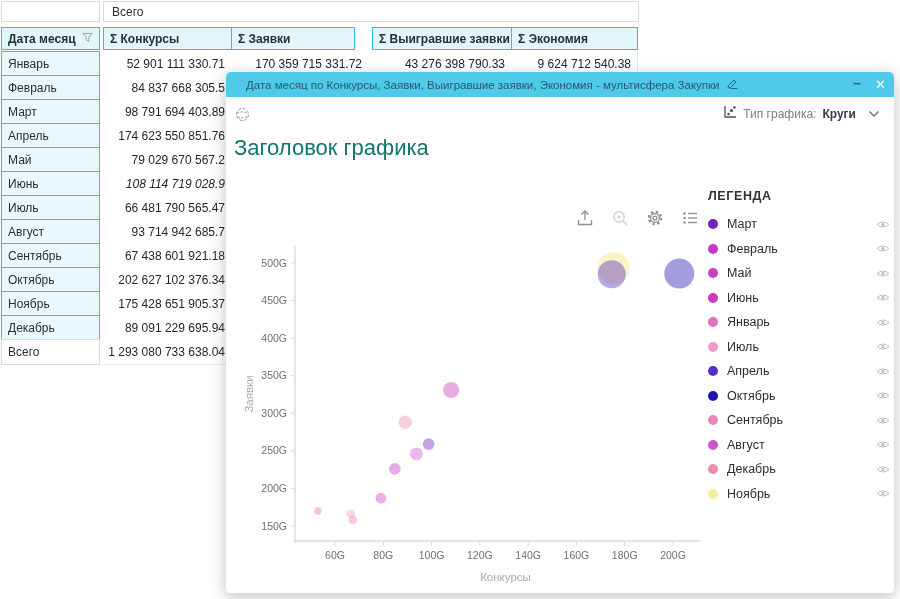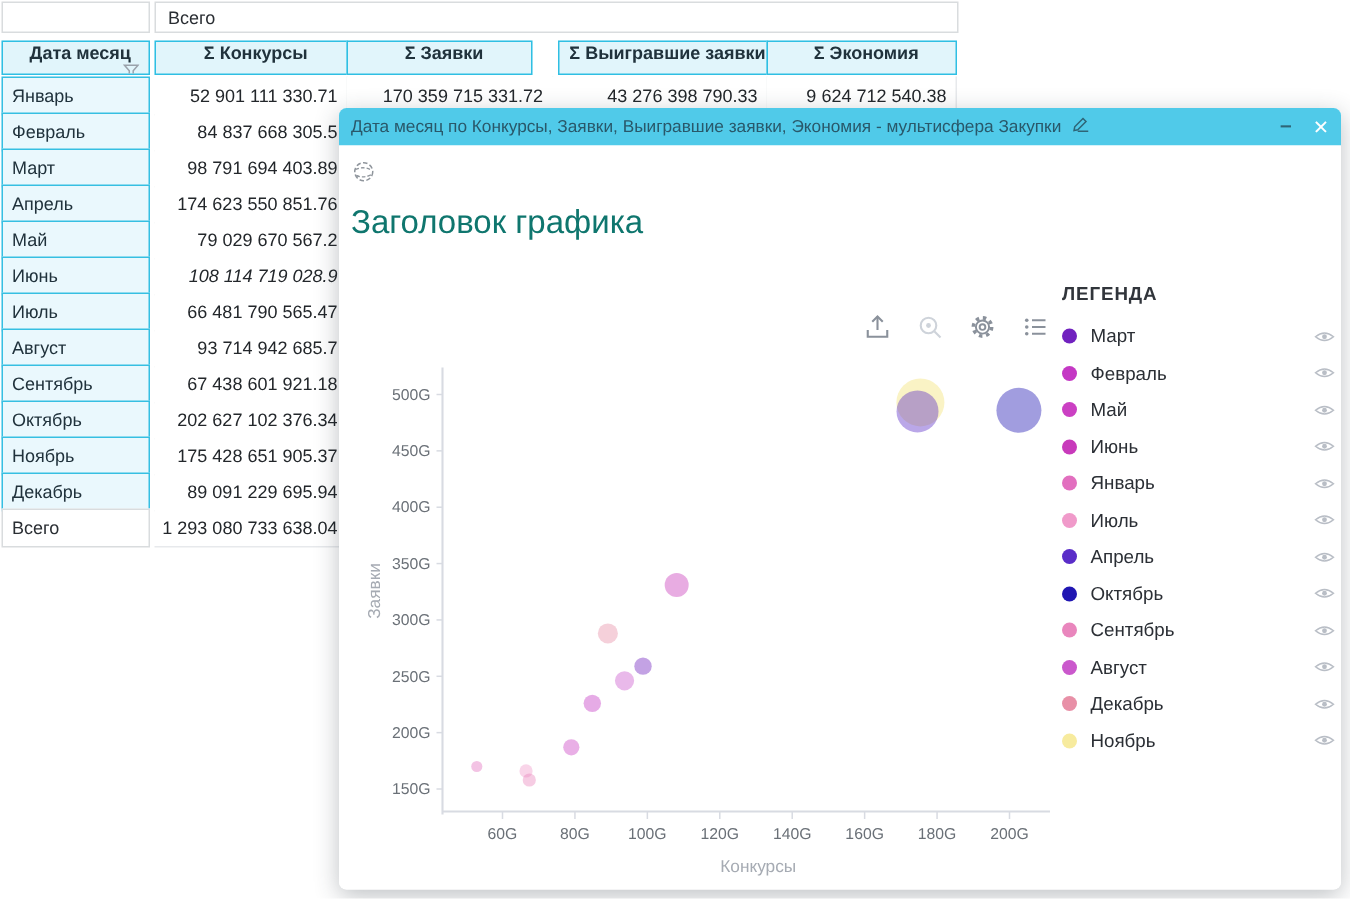--- a/index.html
+++ b/index.html
@@ -6,33 +6,33 @@
   body{width:900px;height:599px;position:relative;overflow:hidden;
        font-family:"Liberation Sans","DejaVu Sans",sans-serif;
        -webkit-font-smoothing:antialiased;}
   .abs{position:absolute;}
   
   .cell{position:absolute;box-sizing:border-box;font-size:12px;color:#2a2e33;
         display:flex;align-items:center;overflow:hidden;white-space:nowrap;}
   .corner{border:1px solid #d9dcde;background:#fff;}
   .totalbar{border:1px solid #d9dcde;background:#fff;padding-left:8px;}
   .hcell{background:#e1f5fb;border:1px solid #2fbfe3;color:#20323c;font-weight:600;
-         padding-left:6px;flex-direction:column;}
+         padding-left:6px;}
   .mcell{background:#eaf8fd;border:1px solid #36bfe2;color:#20323c;padding-left:6px;}
   .mcell.totalrow{background:#fff;border:1px solid #d9dcde;color:#2a2e33;}
   .ncell{background:#fff;border-right:1px solid #e7e9ec;border-bottom:1px solid #e7e9ec;
          justify-content:flex-end;padding-right:6px;color:#23272b;}
   .funnel{margin-left:auto;margin-right:6px;flex:0 0 auto;}
   
   .dialog{left:226px;top:72px;width:668px;height:521px;background:#fff;
           border-radius:5px;box-shadow:0 4px 16px rgba(40,50,60,.30);z-index:5;}
   .titlebar{position:absolute;left:0;top:0;right:0;height:25px;background:#50cae9;
             border-radius:5px 5px 0 0;display:flex;align-items:center;padding:0 8px;
             box-sizing:border-box;}
-  .titlebar .ttl{font-size:11.5px;color:#29586a;white-space:nowrap;overflow:hidden;}
+  .titlebar .ttl{font-size:11.5px;color:#29586a;white-space:nowrap;overflow:hidden;margin-left:12px;}
   .titlebar .pencil{margin-left:6px;flex:0 0 auto;}
   .winbtn{margin-left:14px;cursor:default;line-height:1;flex:0 0 auto;}
   .minbtn{color:#2e6577;font-size:14px;font-weight:700;margin-left:auto;transform:translateY(-2px);}
   .closebtn{color:#ffffff;font-size:13px;}
   .dbody{position:absolute;left:0;top:25px;right:0;bottom:0;background:#fff;
          border-radius:0 0 5px 5px;}
   .chart-title{position:absolute;left:8px;top:38px;font-size:22px;color:#0f766e;}
   .type-ctl{position:absolute;right:14px;top:8px;display:flex;align-items:center;
             gap:6px;font-size:12px;color:#78808a;}
   .type-ctl b{color:#353c46;font-weight:600;}
@@ -149,20 +149,37 @@
 
   <div class="dbody">
     <span class="abs" style="left:9px;top:10px;">
       <svg width="15" height="15" viewBox="0 0 15 15">
         <circle cx="7.5" cy="7.5" r="6" fill="none" stroke="#8f959c" stroke-width="1" stroke-dasharray="3 1.6"></circle>
         <path d="M2 6 Q7.5 3.5 13 6.5" fill="none" stroke="#8f959c" stroke-width="0.9" stroke-dasharray="2.4 1.4"></path>
         <path d="M2.5 10 Q7.5 12 12.5 9.5" fill="none" stroke="#8f959c" stroke-width="0.9" stroke-dasharray="2.4 1.4"></path>
       </svg>
     </span>
 
+    <div class="type-ctl">
+      <span>
+        <svg width="14" height="14" viewBox="0 0 14 14">
+          <path d="M2 1 V12 H13" fill="none" stroke="#4a5560" stroke-width="1.3"></path>
+          <circle cx="5.5" cy="9" r="1.3" fill="#4a5560"></circle>
+          <circle cx="8.5" cy="5.5" r="1.6" fill="#4a5560"></circle>
+          <circle cx="11.5" cy="2.5" r="1.3" fill="#4a5560"></circle>
+        </svg>
+      </span>
+      <span>Тип графика:</span>
+      <b>Круги</b>
+      <span style="margin-left:6px;display:flex;">
+        <svg width="12" height="8" viewBox="0 0 12 8">
+            <path d="M1.5 1.5 L6 6 L10.5 1.5" fill="none" stroke="#6c737c" stroke-width="1.4"></path>
+          </svg>
+      </span>
+    </div>
 
     <div class="chart-title">Заголовок графика</div>
 
     <div class="toolbar">
       <span>
         <svg width="18" height="18" viewBox="0 0 18 18">
           <path d="M9 2 V11" stroke="#8a919b" stroke-width="1.4" fill="none"></path>
           <path d="M5.5 5.5 L9 2 L12.5 5.5" stroke="#8a919b" stroke-width="1.4" fill="none"></path>
           <path d="M2.5 11 V15.5 H15.5 V11" stroke="#8a919b" stroke-width="1.4" fill="none"></path>
         </svg>

